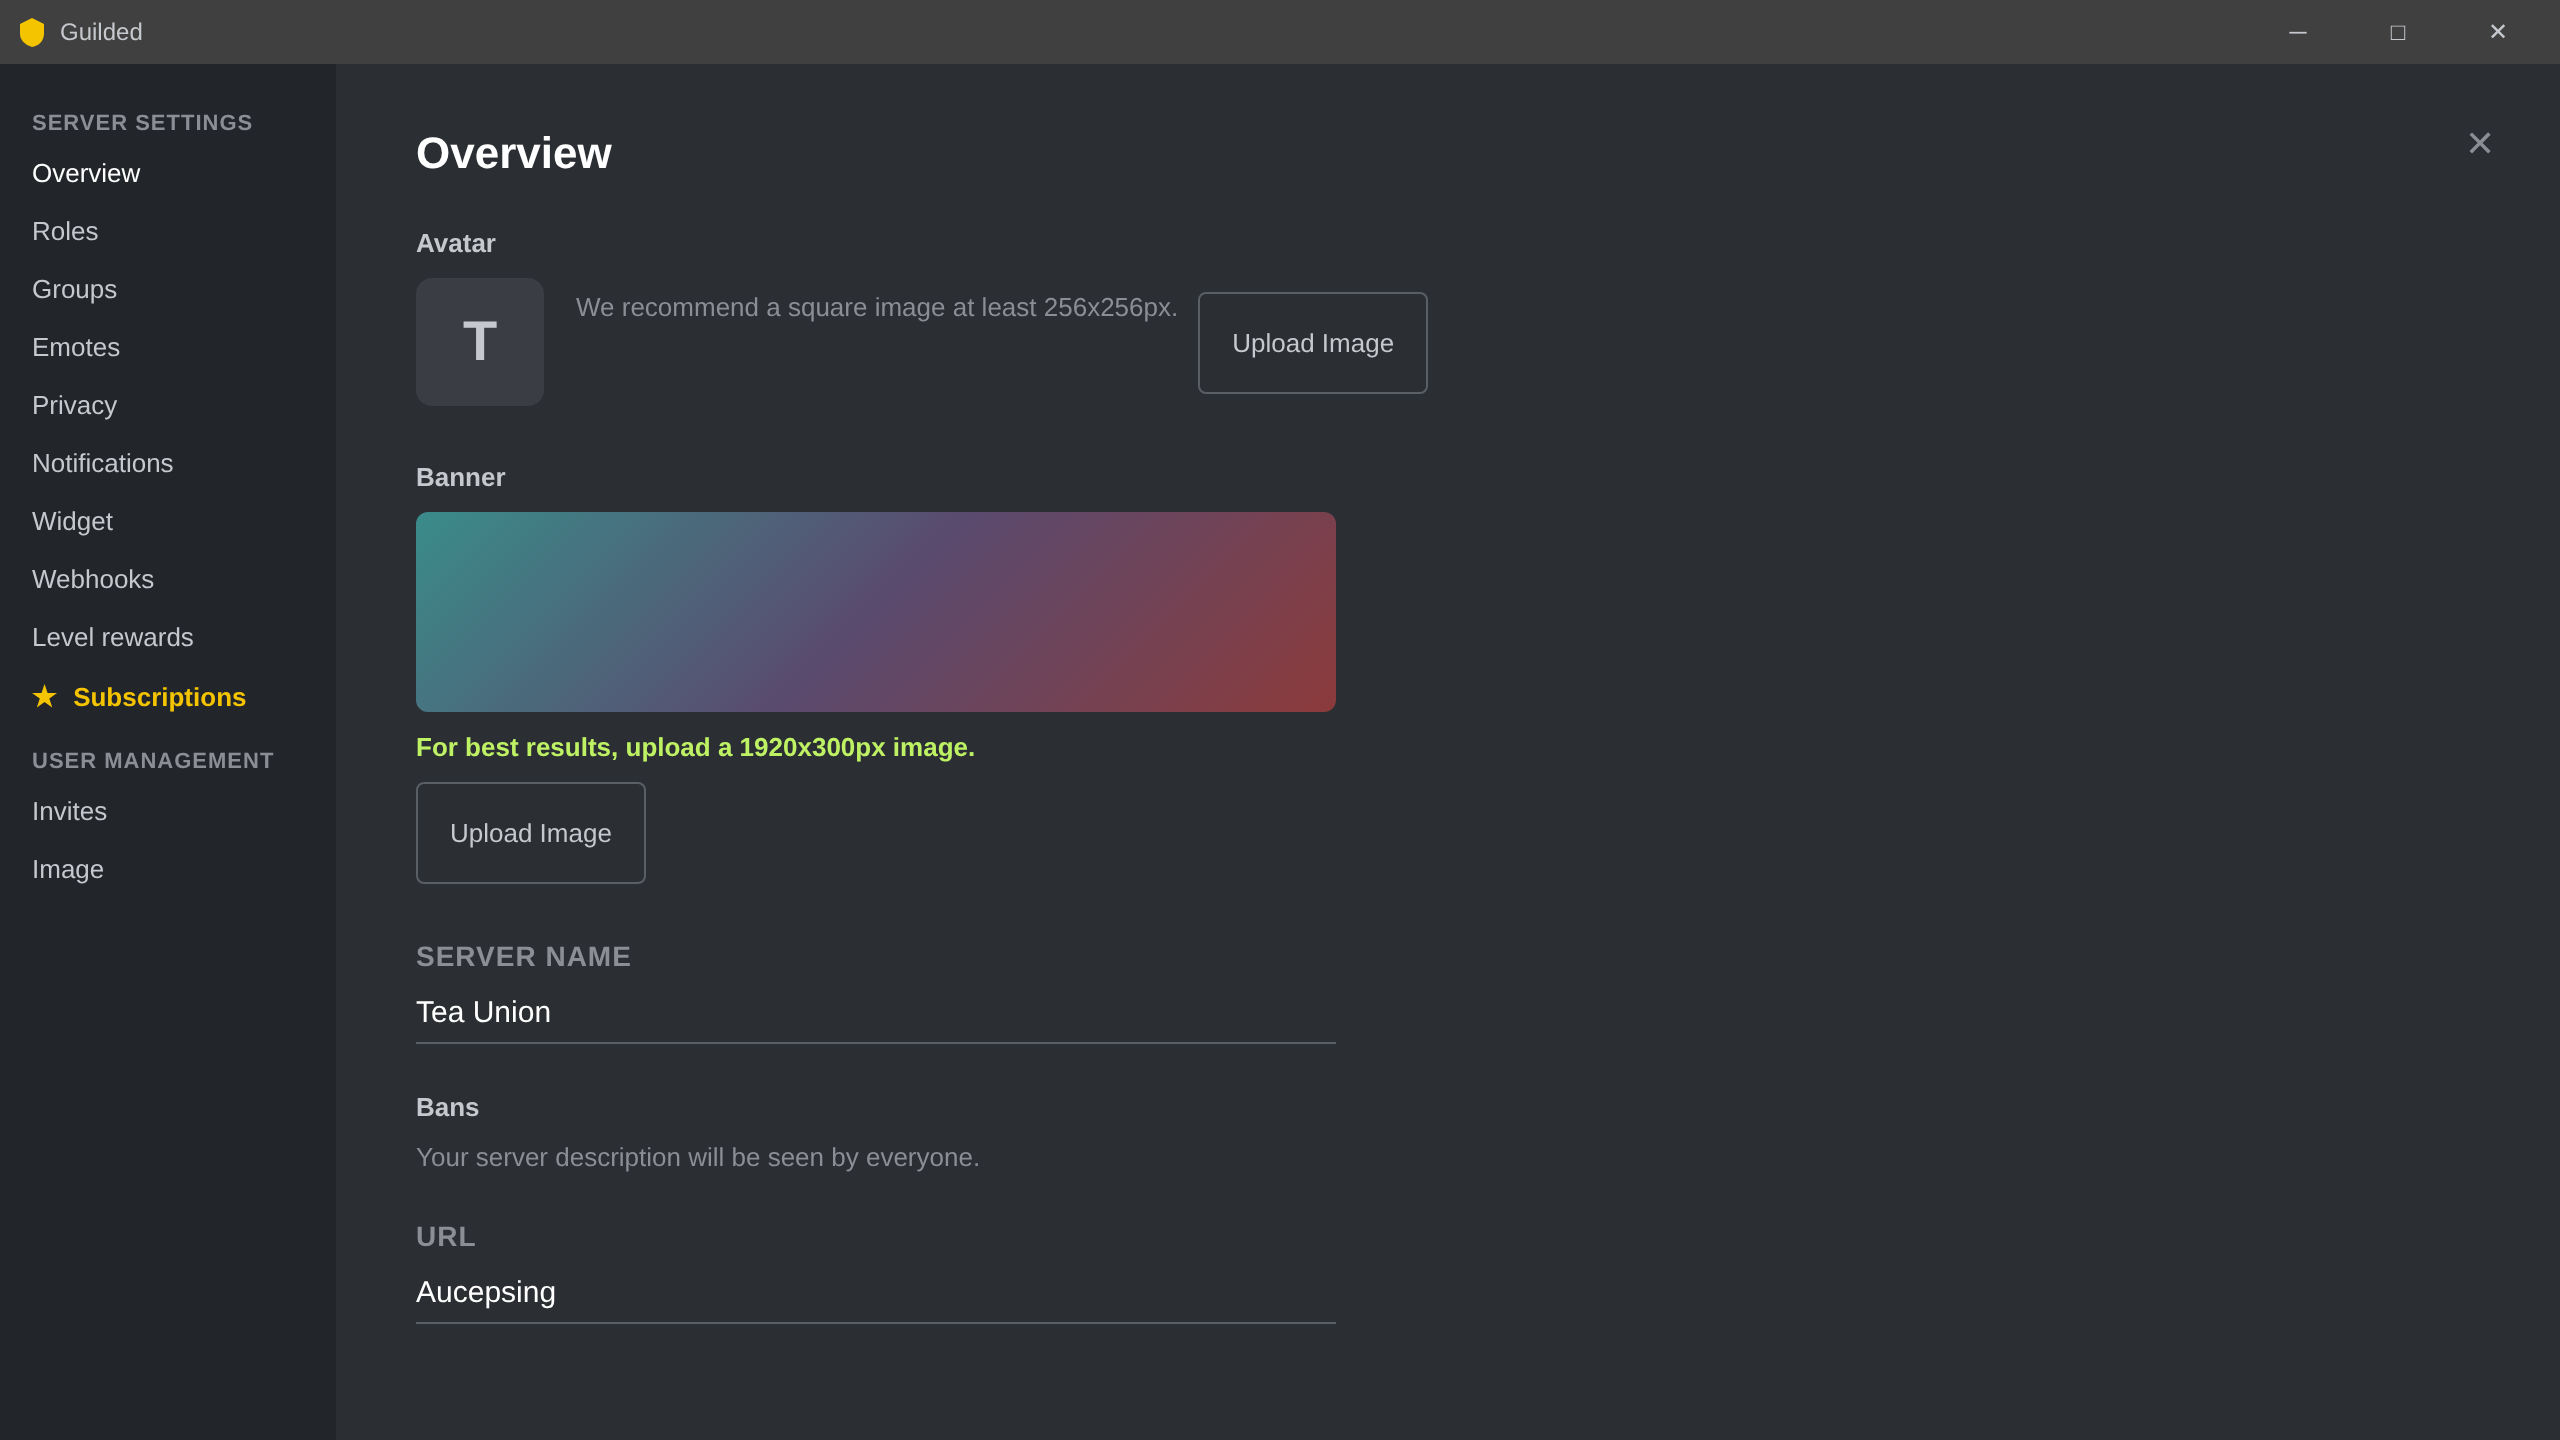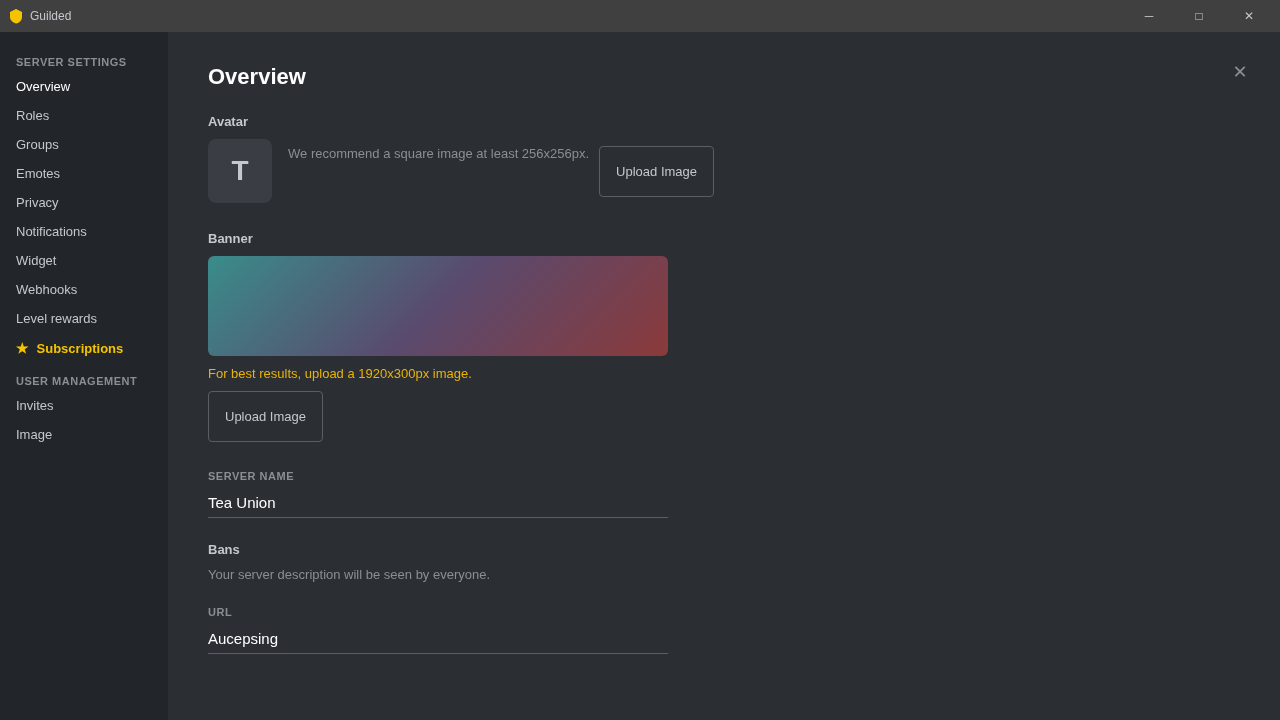--- a/index.html
+++ b/index.html
@@ -188,30 +188,31 @@
     .banner-preview {
       width: 460px;
       height: 100px;
       border-radius: 6px;
       overflow: hidden;
       margin-bottom: 10px;
       background: linear-gradient(135deg, #3a8c8a 0%, #5a4a6e 50%, #8b3a3a 100%);
     }
     .banner-hint {
       font-size: 13px;
-      color: #eab308;
+      color: #bef264;
       margin-bottom: 10px;
+      font-weight: bold;
     }
 
     
     .field-section {
       margin-bottom: 24px;
     }
     .field-input-label {
-      font-size: 11px;
+      font-size: 14px;
       font-weight: 700;
       color: #8b8e95;
       text-transform: uppercase;
       letter-spacing: 0.5px;
       margin-bottom: 6px;
     }
     .text-input {
       width: 460px;
       background: transparent;
       border: none;

